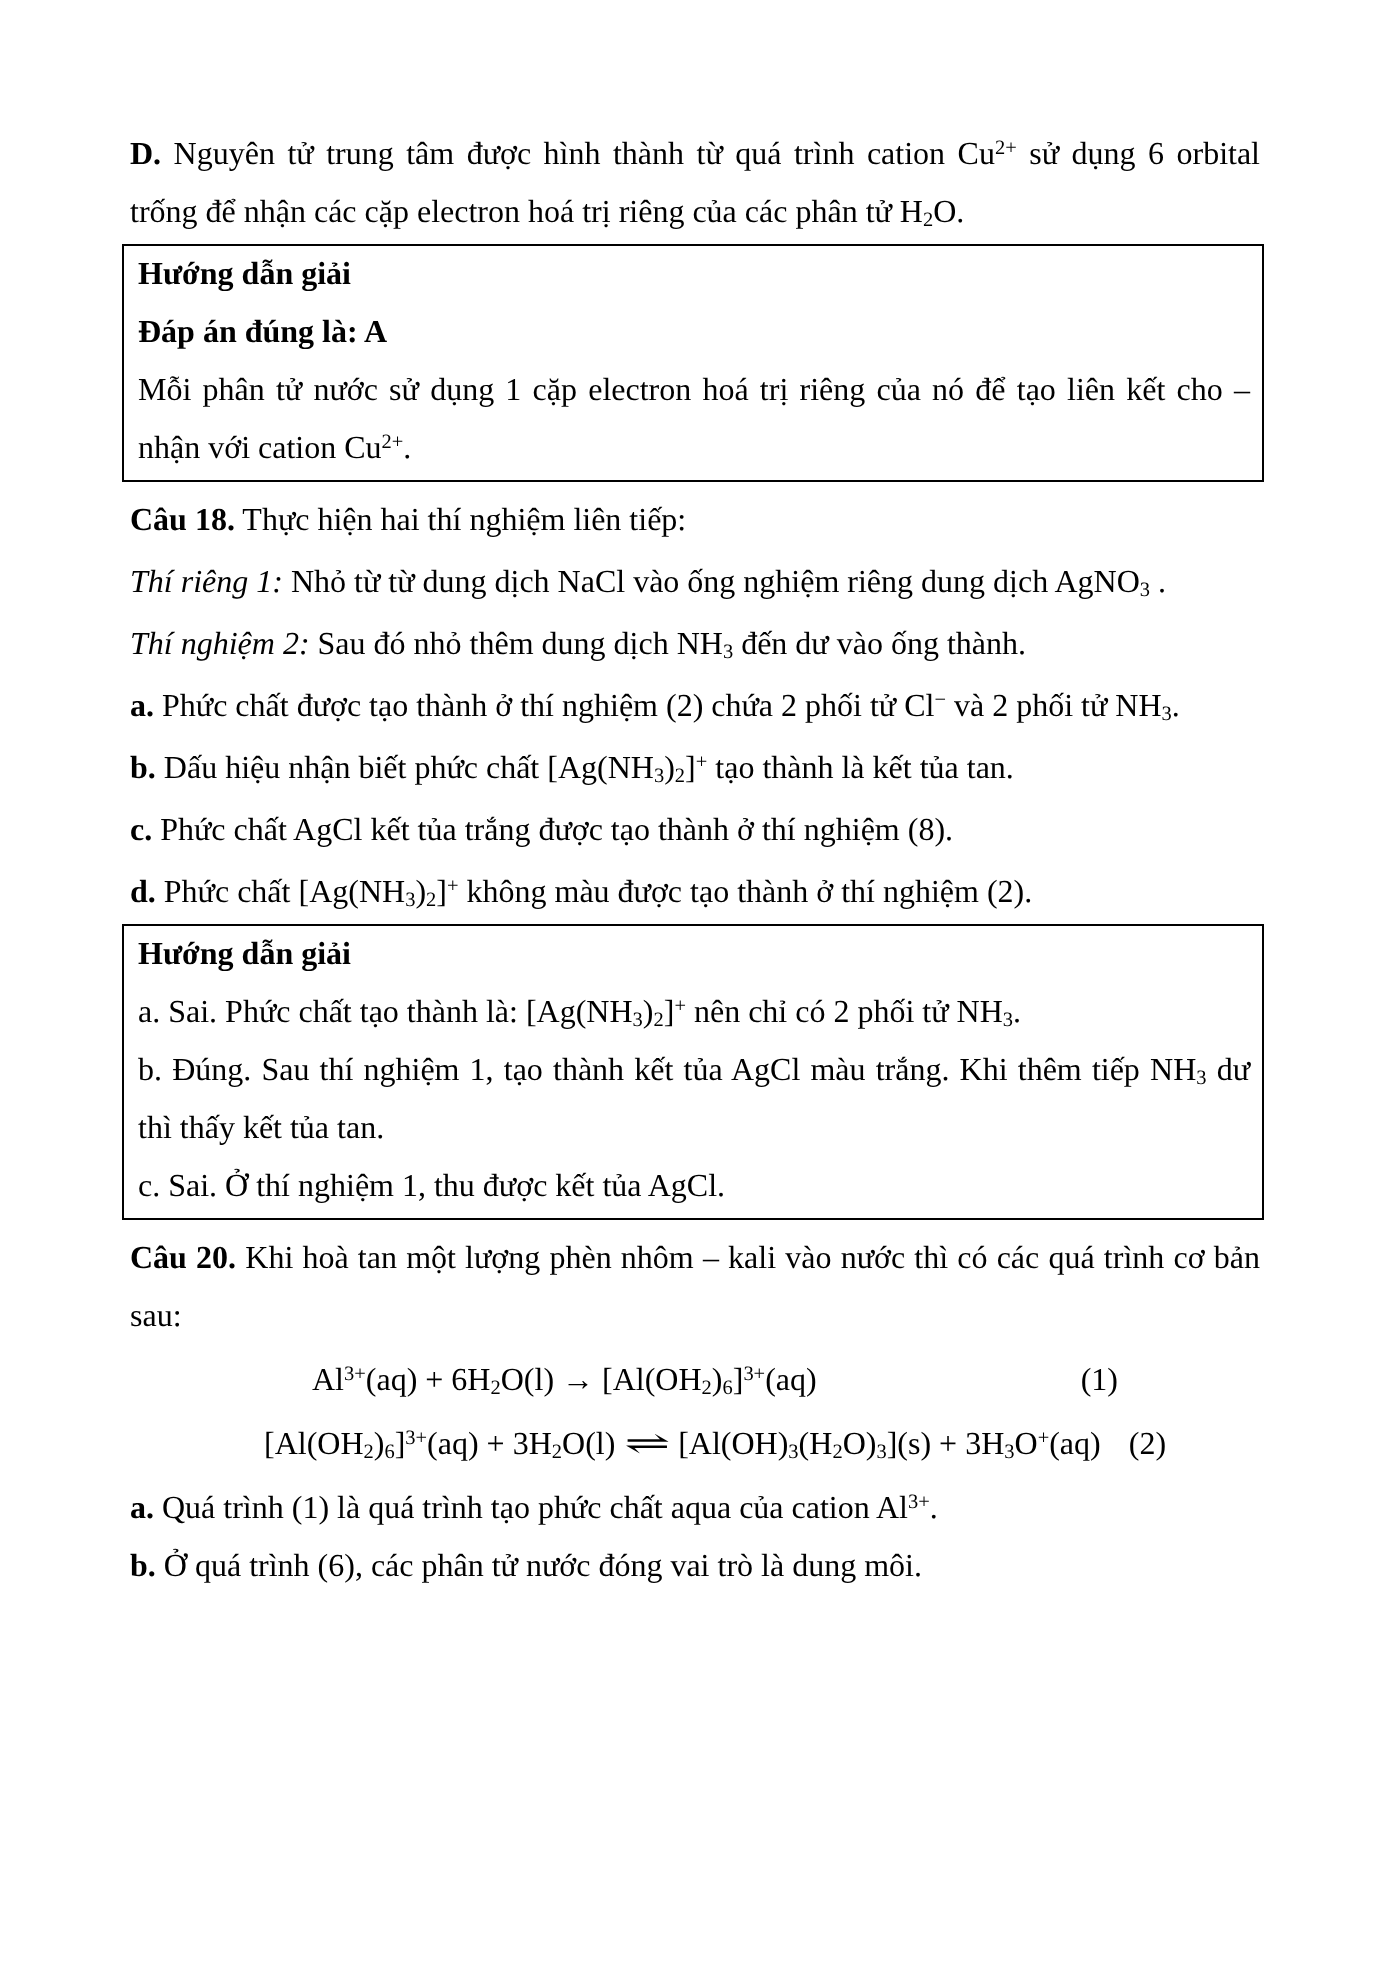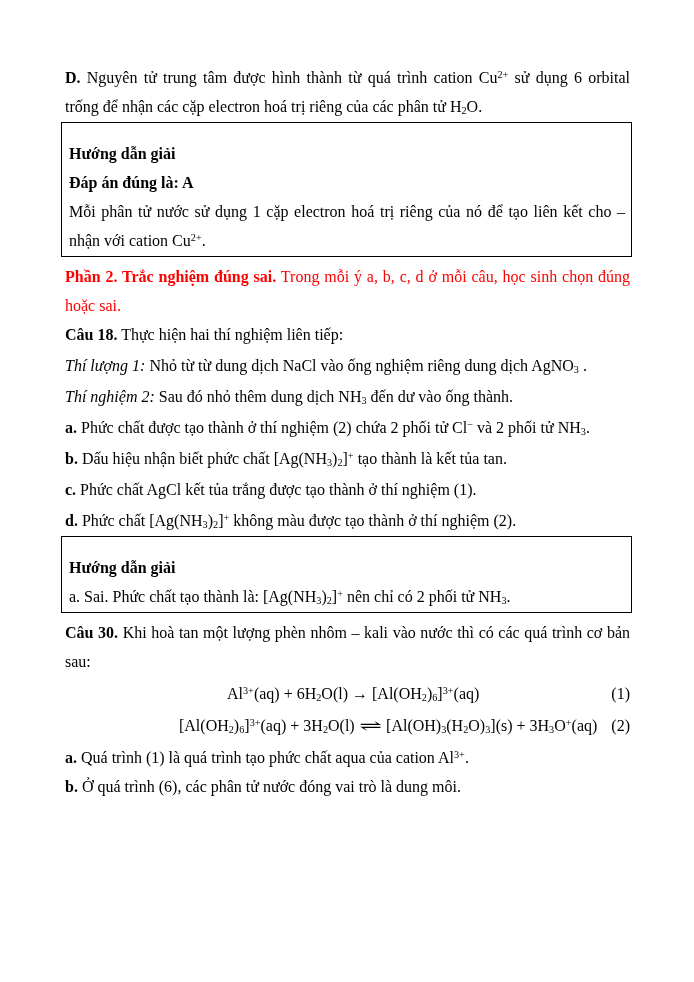--- a/index.html
+++ b/index.html
@@ -25,26 +25,26 @@
     font-size: 0.64em;
     line-height: 0;
     position: relative;
     vertical-align: baseline;
   }
   sup { top: -0.5em; }
   sub { bottom: -0.22em; }
   .solution-box {
     border: 1.6px solid #000000;
     margin: 1px -2px 5px -4px;
-    padding: 16px 6px 1px 7px;
+    padding: 0 6px 1px 7px;
   }
   
   [data-name="equation-1"],
   [data-name="equation-2"] {
-    text-align: right;
+    text-align: center;
     padding-left: 20px;
     margin-top: 3px;
     margin-bottom: 3px;
   }
   .eq-num-gap { margin-left: 132px; }
   .eq-num-close { margin-left: 14px; }
   .eq-arrow {
     display: inline-block;
     transform: scaleX(1.7);
     transform-origin: center;
@@ -62,31 +62,32 @@
 <body>
 
 <div class="doc" data-name="document-page">
   <div data-name="document-body">
       <p class="para" data-name="statement-d-cau18"><span data-name="text-run" style="font-weight: bold;">D.</span><span data-name="text-run"> Nguyên tử trung tâm được hình thành từ quá trình cation Cu</span><sup data-name="superscript">2+</sup><span data-name="text-run"> sử dụng 6 orbital trống để nhận các cặp electron hoá trị riêng của các phân tử H</span><sub data-name="subscript">2</sub><span data-name="text-run">O.</span></p>
       <div class="solution-box" data-name="solution-box-cau18">
         <p class="para" data-name="solution-heading"><span data-name="text-run" style="font-weight: bold;">Hướng dẫn giải</span></p>
         <p class="para" data-name="answer-line"><span data-name="text-run" style="font-weight: bold;">Đáp án đúng là: A</span></p>
         <p class="para" data-name="solution-text"><span data-name="text-run">Mỗi phân tử nước sử dụng 1 cặp electron hoá trị riêng của nó để tạo liên kết cho – nhận với cation Cu</span><sup data-name="superscript">2+</sup><span data-name="text-run">.</span></p>
       </div>
-      <p class="para" data-name="part2-heading"><span data-name="text-run" style="font-weight: bold; color: rgb(255, 0, 0);">Phần 2. Trắc nghiệm đúng sai.</span><span data-name="text-run" style="color: rgb(255, 0, 0);"> Trong mỗi ý a, b, c, d ở mỗi câu, học sinh chọn đúng hoặc sai.</span></p>
       <p class="para" data-name="cau-19-heading"><span data-name="text-run" style="font-weight: bold;">Câu 18.</span><span data-name="text-run"> Thực hiện hai thí nghiệm liên tiếp:</span></p>
-      <p class="para" data-name="thi-nghiem-1"><span data-name="text-run" style="font-style: italic;">Thí lượng 1:</span><span data-name="text-run">  Nhỏ từ từ dung dịch NaCl vào ống nghiệm riêng dung dịch </span><span data-name="text-run">AgNO</span><sub data-name="subscript">3</sub><span data-name="text-run"> .</span></p>
+      <p class="para" data-name="thi-nghiem-1"><span data-name="text-run" style="font-style: italic;">Thí riêng 1:</span><span data-name="text-run">  Nhỏ từ từ dung dịch NaCl vào ống nghiệm riêng dung dịch </span><span data-name="text-run">AgNO</span><sub data-name="subscript">3</sub><span data-name="text-run"> .</span></p>
       <p class="para" data-name="thi-nghiem-2"><span data-name="text-run" style="font-style: italic;">Thí nghiệm 2:</span><span data-name="text-run">  Sau đó nhỏ thêm dung dịch </span><span data-name="text-run">NH</span><sub data-name="subscript">3</sub><span data-name="text-run"> đến dư vào ống thành.</span></p>
       <p class="para" data-name="cau19-statement-a"><span data-name="text-run" style="font-weight: bold;">a.</span><span data-name="text-run"> Phức chất được tạo thành ở thí nghiệm (2) chứa 2 phối tử Cl</span><sup data-name="superscript">−</sup><span data-name="text-run"> và 2 phối tử </span><span data-name="text-run">NH</span><sub data-name="subscript">3</sub><span data-name="text-run">.</span></p>
       <p class="para" data-name="cau19-statement-b"><span data-name="text-run" style="font-weight: bold;">b.</span><span data-name="text-run"> Dấu hiệu nhận biết phức chất </span><span data-name="text-run">[Ag(NH</span><sub data-name="subscript">3</sub><span data-name="text-run">)</span><sub data-name="subscript">2</sub><span data-name="text-run">]</span><sup data-name="superscript">+</sup><span data-name="text-run"> tạo thành là kết tủa tan.</span></p>
-      <p class="para" data-name="cau19-statement-c"><span data-name="text-run" style="font-weight: bold;">c.</span><span data-name="text-run"> Phức chất AgCl kết tủa trắng được tạo thành ở thí nghiệm (1).</span></p>
+      <p class="para" data-name="cau19-statement-c"><span data-name="text-run" style="font-weight: bold;">c.</span><span data-name="text-run"> Phức chất AgCl kết tủa trắng được tạo thành ở thí nghiệm (8).</span></p>
       <p class="para" data-name="cau19-statement-d"><span data-name="text-run" style="font-weight: bold;">d.</span><span data-name="text-run"> Phức chất </span><span data-name="text-run">[Ag(NH</span><sub data-name="subscript">3</sub><span data-name="text-run">)</span><sub data-name="subscript">2</sub><span data-name="text-run">]</span><sup data-name="superscript">+</sup><span data-name="text-run"> không màu được tạo thành ở thí nghiệm (2).</span></p>
       <div class="solution-box" data-name="solution-box-cau19">
         <p class="para" data-name="solution-heading"><span data-name="text-run" style="font-weight: bold;">Hướng dẫn giải</span></p>
         <p class="para" data-name="solution-a"><span data-name="text-run">a. Sai. Phức chất tạo thành là: </span><span data-name="text-run">[Ag(NH</span><sub data-name="subscript">3</sub><span data-name="text-run">)</span><sub data-name="subscript">2</sub><span data-name="text-run">]</span><sup data-name="superscript">+</sup><span data-name="text-run"> nên chỉ có 2 phối tử </span><span data-name="text-run">NH</span><sub data-name="subscript">3</sub><span data-name="text-run">.</span></p>
+        <p class="para" data-name="solution-b"><span data-name="text-run">b. Đúng. Sau thí nghiệm 1, tạo thành kết tủa AgCl màu trắng. Khi thêm tiếp </span><span data-name="text-run">NH</span><sub data-name="subscript">3</sub><span data-name="text-run"> dư thì thấy kết tủa tan.</span></p>
+        <p class="para" data-name="solution-c"><span data-name="text-run">c. Sai. Ở thí nghiệm 1, thu được kết tủa AgCl.</span></p>
       </div>
-      <p class="para" data-name="cau-20-heading"><span data-name="text-run" style="font-weight: bold;">Câu 30.</span><span data-name="text-run"> Khi hoà tan một lượng phèn nhôm – kali vào nước thì có các quá trình cơ bản sau:</span></p>
+      <p class="para" data-name="cau-20-heading"><span data-name="text-run" style="font-weight: bold;">Câu 20.</span><span data-name="text-run"> Khi hoà tan một lượng phèn nhôm – kali vào nước thì có các quá trình cơ bản sau:</span></p>
       <p class="para" data-name="equation-1"><span data-name="text-run">Al</span><sup data-name="superscript">3+</sup><span data-name="text-run">(aq) + 6H</span><sub data-name="subscript">2</sub><span data-name="text-run">O(l) → [Al(OH</span><sub data-name="subscript">2</sub><span data-name="text-run">)</span><sub data-name="subscript">6</sub><span data-name="text-run">]</span><sup data-name="superscript">3+</sup><span data-name="text-run">(aq)</span><span data-name="text-run" class="eq-num-gap">(1)</span></p>
       <p class="para" data-name="equation-2"><span data-name="text-run">[Al(OH</span><sub data-name="subscript">2</sub><span data-name="text-run">)</span><sub data-name="subscript">6</sub><span data-name="text-run">]</span><sup data-name="superscript">3+</sup><span data-name="text-run">(aq) + 3H</span><sub data-name="subscript">2</sub><span data-name="text-run">O(l)</span><span data-name="equilibrium-arrow-icon" class="eq-arrow">⇌</span><span data-name="text-run">[Al(OH)</span><sub data-name="subscript">3</sub><span data-name="text-run">(H</span><sub data-name="subscript">2</sub><span data-name="text-run">O)</span><sub data-name="subscript">3</sub><span data-name="text-run">](s) + 3H</span><sub data-name="subscript">3</sub><span data-name="text-run">O</span><sup data-name="superscript">+</sup><span data-name="text-run">(aq)</span><span data-name="text-run" class="eq-num-close">(2)</span></p>
       <p class="para" data-name="cau20-statement-a"><span data-name="text-run" style="font-weight: bold;">a.</span><span data-name="text-run"> Quá trình (1) là quá trình tạo phức chất aqua của cation Al</span><sup data-name="superscript">3+</sup><span data-name="text-run">.</span></p>
       <p class="para" data-name="cau20-statement-b"><span data-name="text-run" style="font-weight: bold;">b.</span><span data-name="text-run"> Ở quá trình (6), các phân tử nước đóng vai trò là dung môi.</span></p>
     </div>
 </div>
 
 </body></html>

